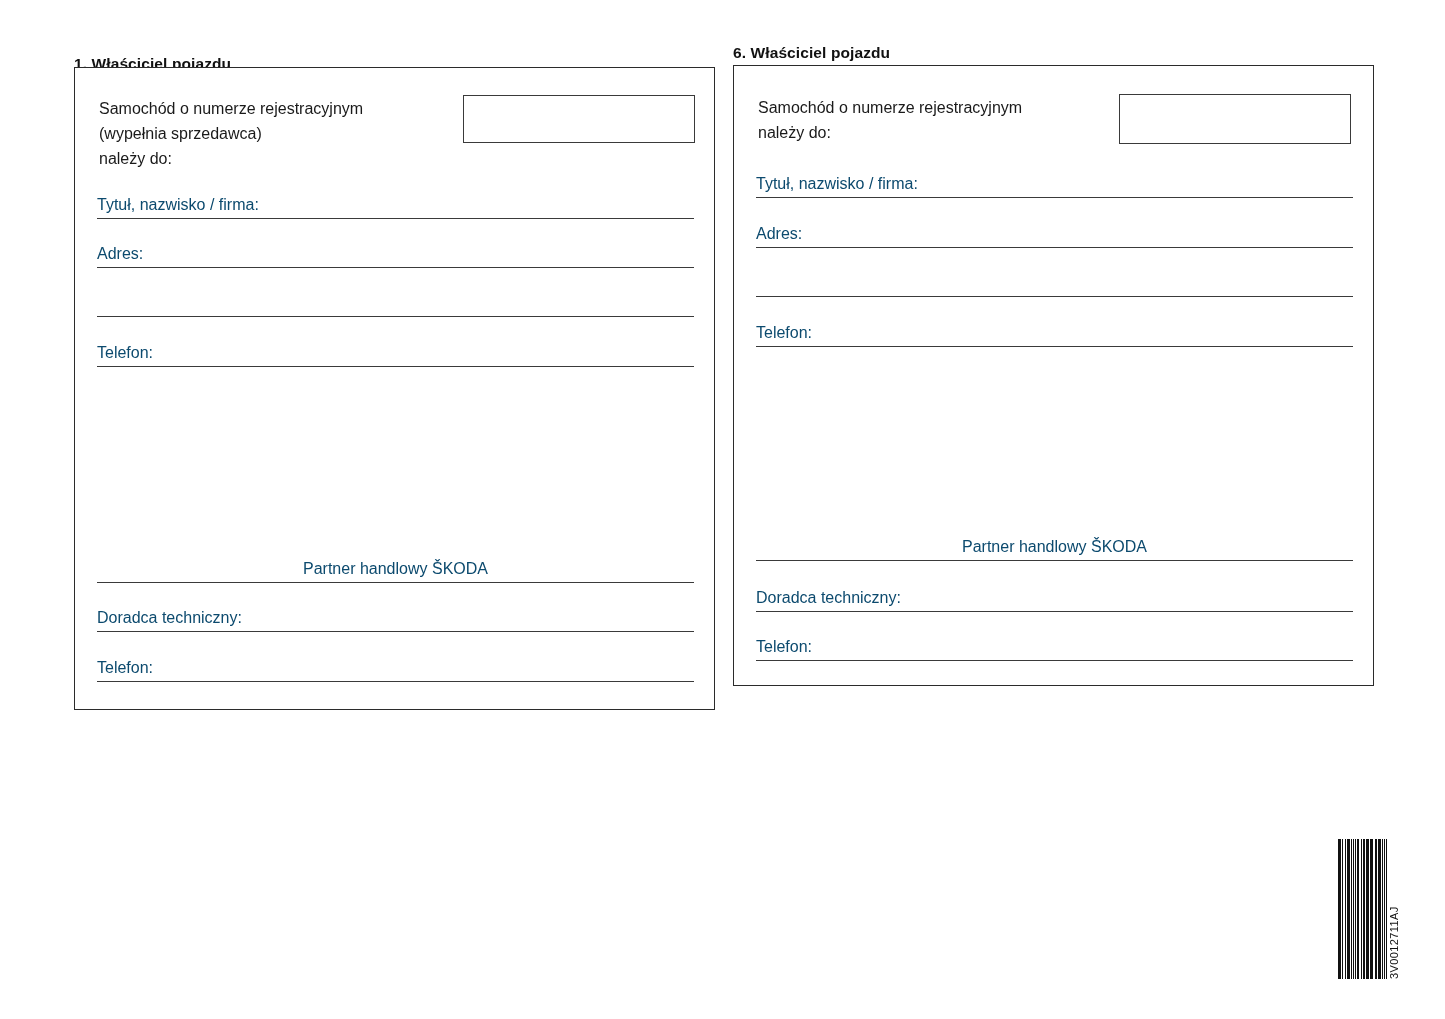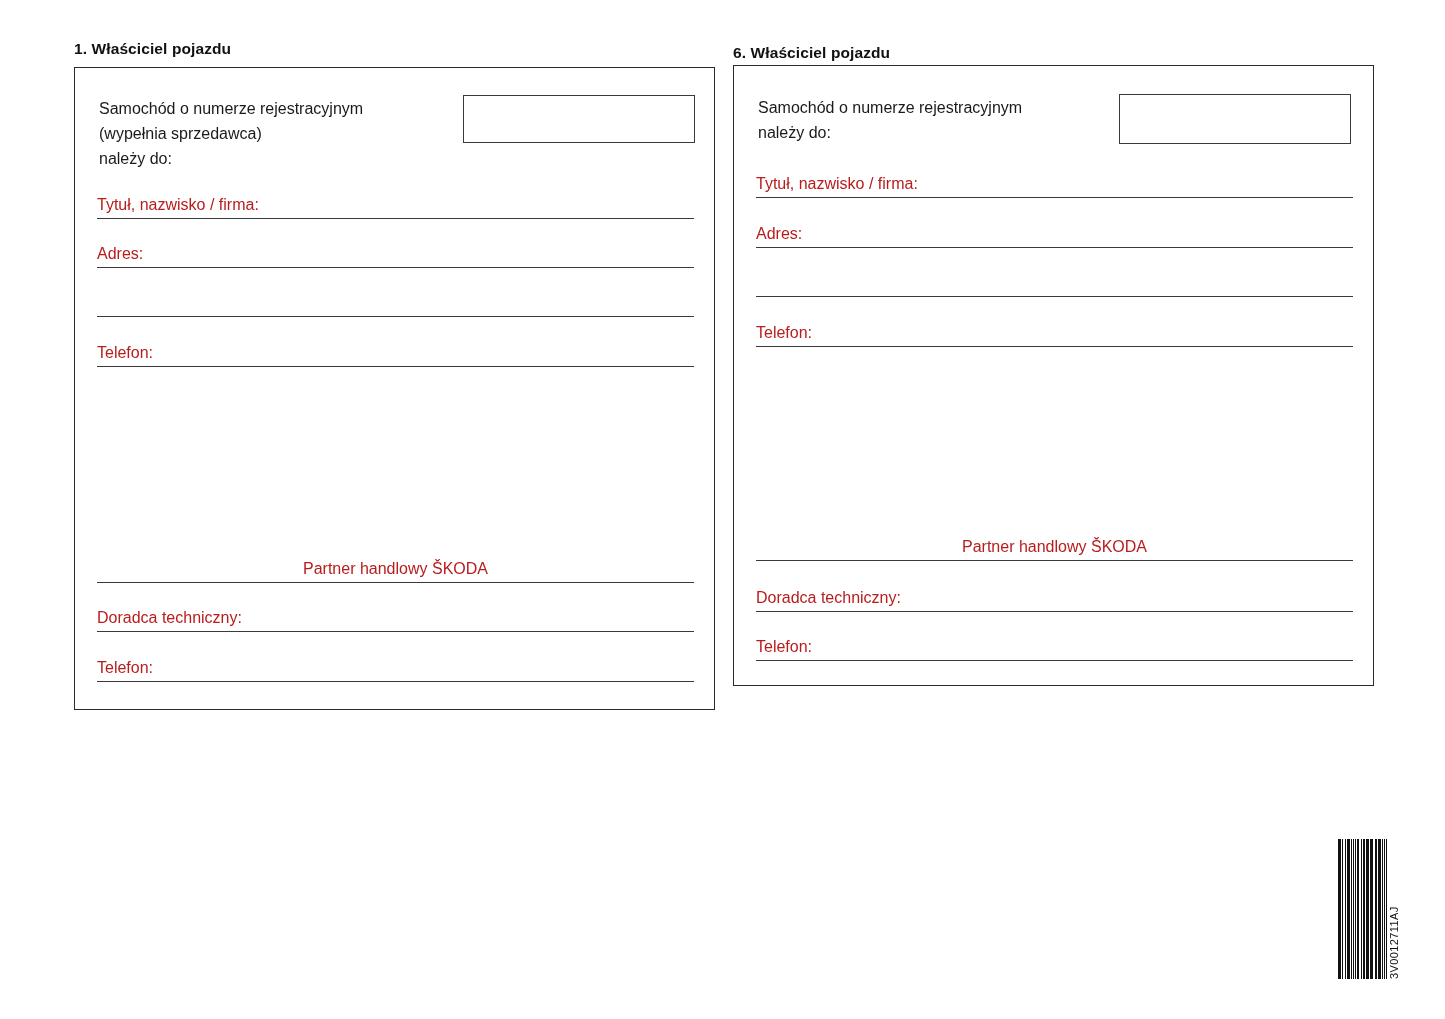--- a/index.html
+++ b/index.html
@@ -23,21 +23,21 @@
 
   
   .section-heading {
     position: absolute;
     font-size: 15.5px;
     font-weight: bold;
     color: #111;
     letter-spacing: 0.1px;
     white-space: nowrap;
   }
-  #heading-1 { left: 74px; top: 40px; }
+  #heading-1 { left: 74px; top: 55px; }
   #heading-2 { left: 733px; top: 44px; }
 
   
   .form-box {
     position: absolute;
     border: 1.6px solid #2b2b2b;
     box-sizing: border-box;
     background: #fff;
   }
   #owner-box-1 { left: 74px; top: 67px; width: 641px; height: 643px; }
@@ -69,21 +69,21 @@
     position: absolute;
     box-sizing: border-box;
     border-bottom: 1.3px solid #3a3a3a;
   }
   .ruled .lbl {
     position: absolute;
     left: 0;
     bottom: 4px;
     font-size: 16px;
     line-height: 19px;
-    color: #b91c1c;
+    color: #0c4a6e;
     white-space: nowrap;
   }
   .ruled .lbl.center {
     left: 50%;
     transform: translateX(-50%);
   }
 
   
   #line1-name    { left: 22px; top: 150px; width: 597px; }
   #line1-adres   { left: 22px; top: 199px; width: 597px; }

